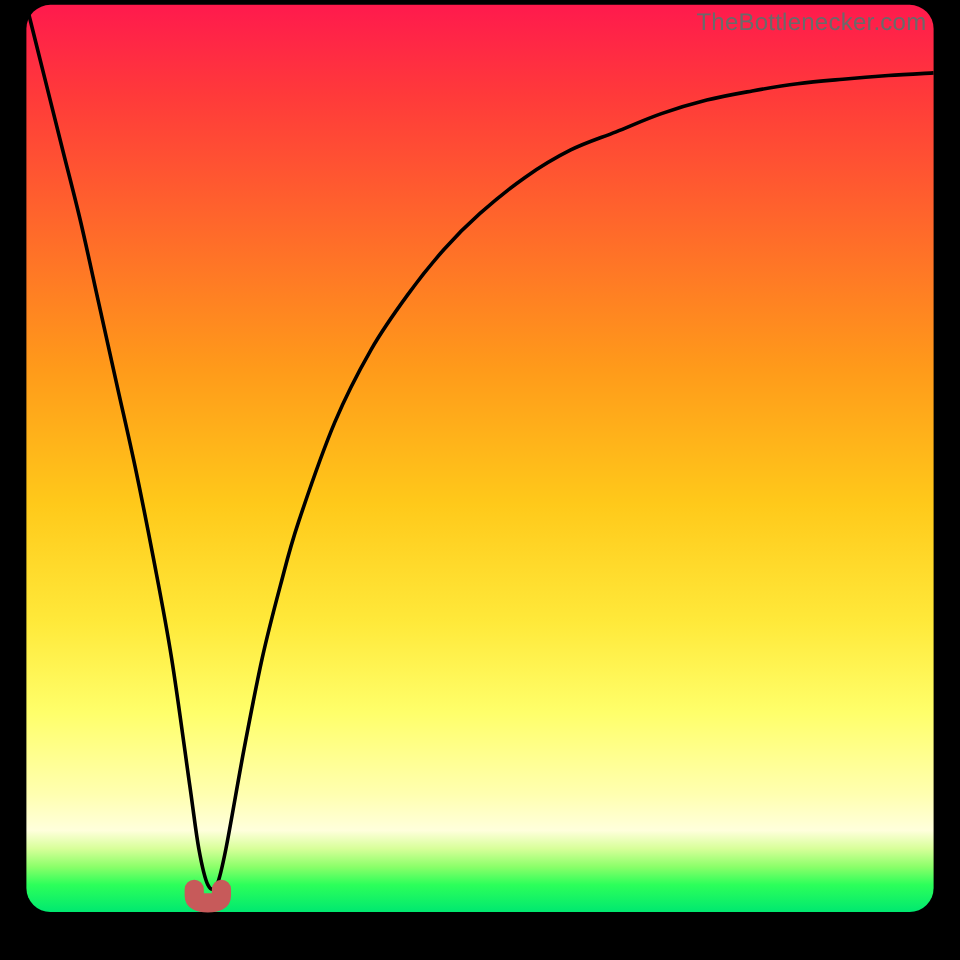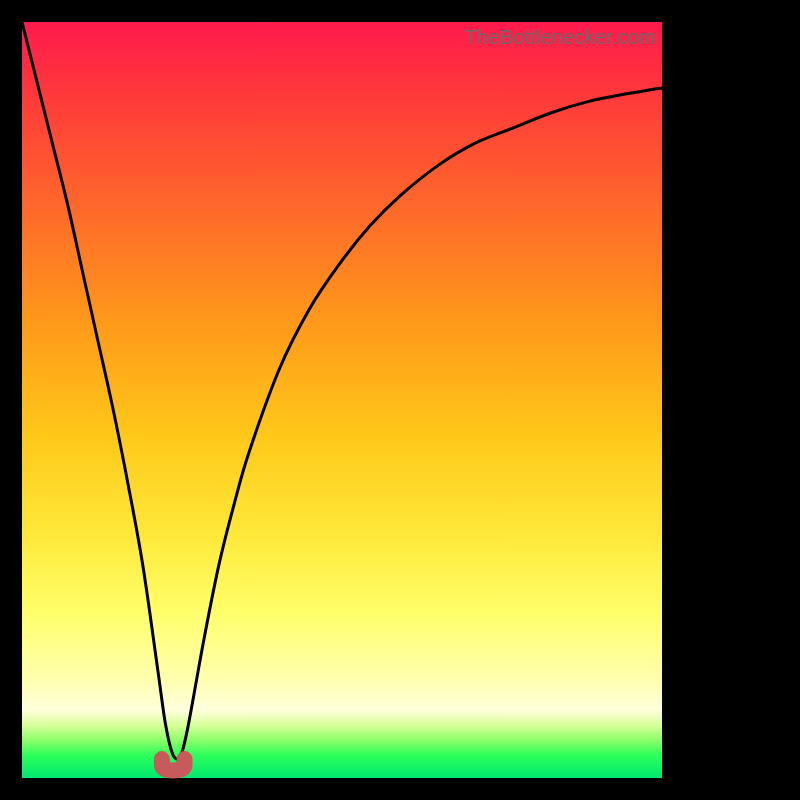--- a/index.html
+++ b/index.html
@@ -7,38 +7,39 @@
     padding: 0;
     width: 800px;
     height: 800px;
     background: #000;
     overflow: hidden;
     font-family: Arial, Helvetica, sans-serif;
   }
   .frame {
     position: absolute;
     left: 22px;
-    top: 22px;
-    width: 640px;
+    top: 4px;
+    width: 756px;
     height: 756px;
     background: linear-gradient(to bottom,
       #ff1a4d 0%,
       #ff3a3a 10%,
       #ff6a2a 25%,
       #ff9a1a 40%,
       #ffc91a 55%,
       #ffe93a 68%,
       #ffff6a 78%,
       #ffffb0 87%,
       #ffffdc 91%,
       #d8ff9a 93%,
       #8cff6a 95%,
       #2cff5a 97%,
       #00e870 100%
     );
+    border-radius: 20px;
   }
   .watermark {
     position: absolute;
     top: 4px;
     right: 6px;
     color: #6a6a6a;
     font-size: 20px;
     font-weight: 500;
     letter-spacing: 0.2px;
   }

